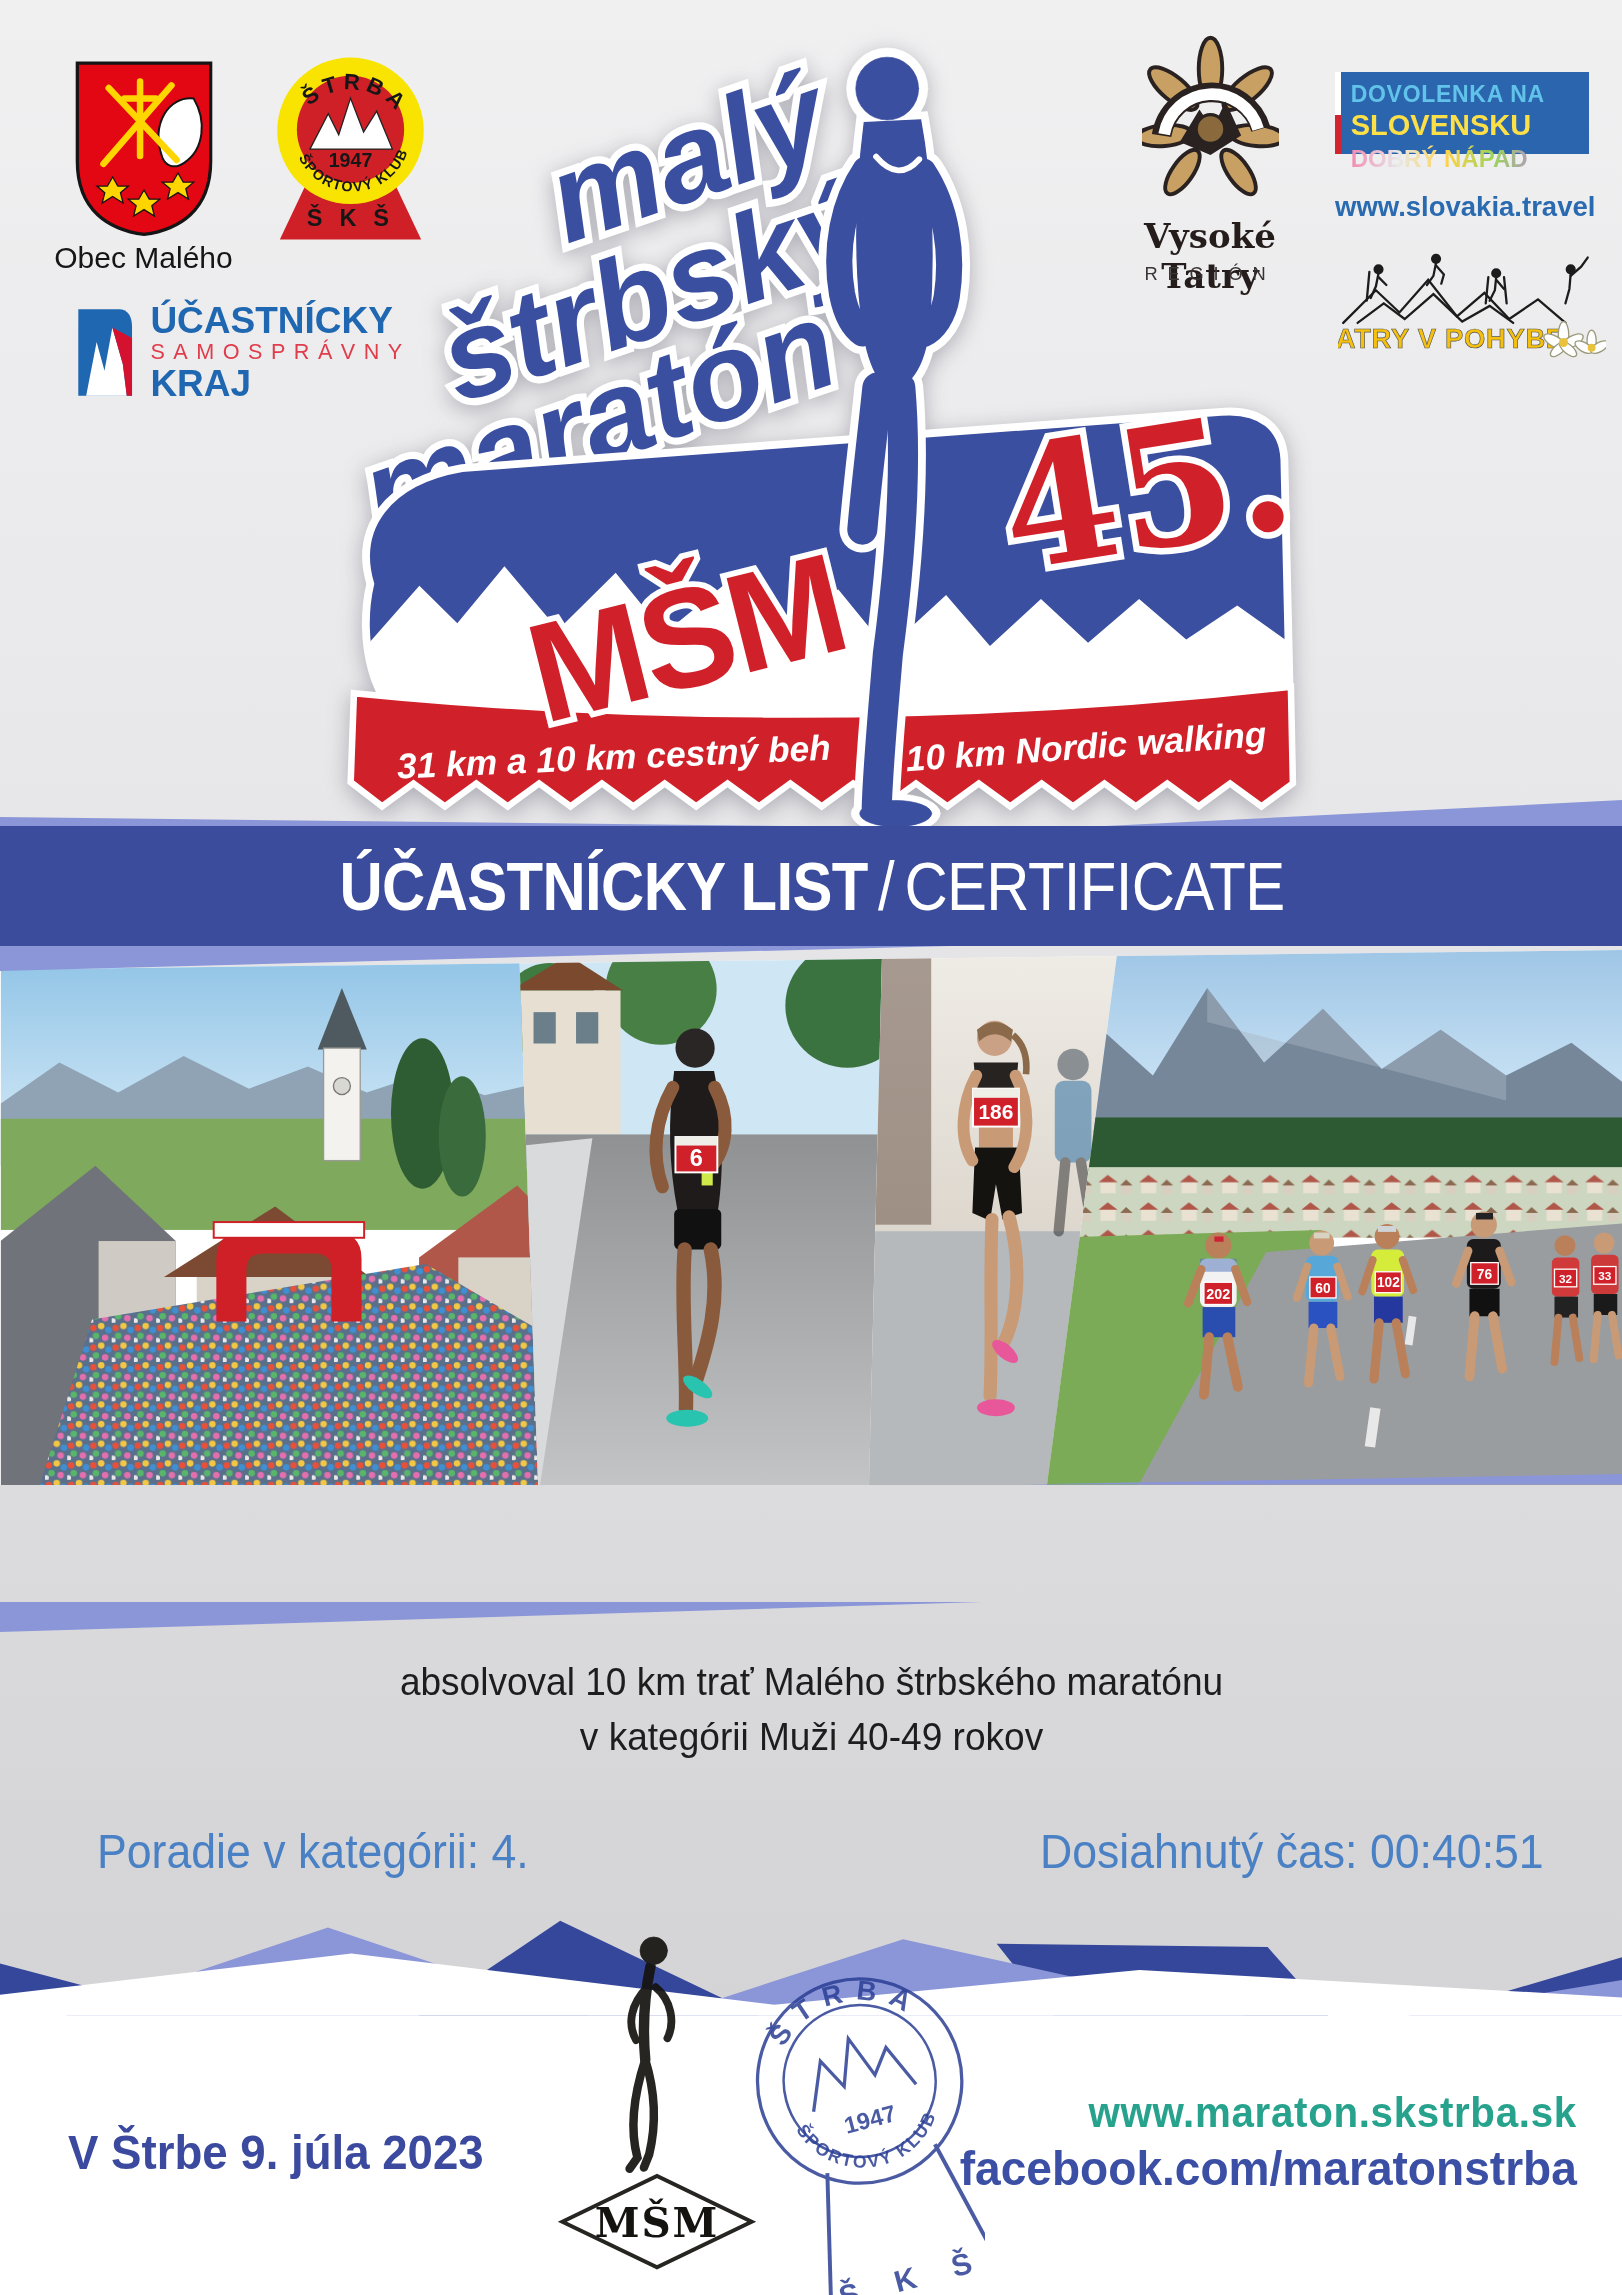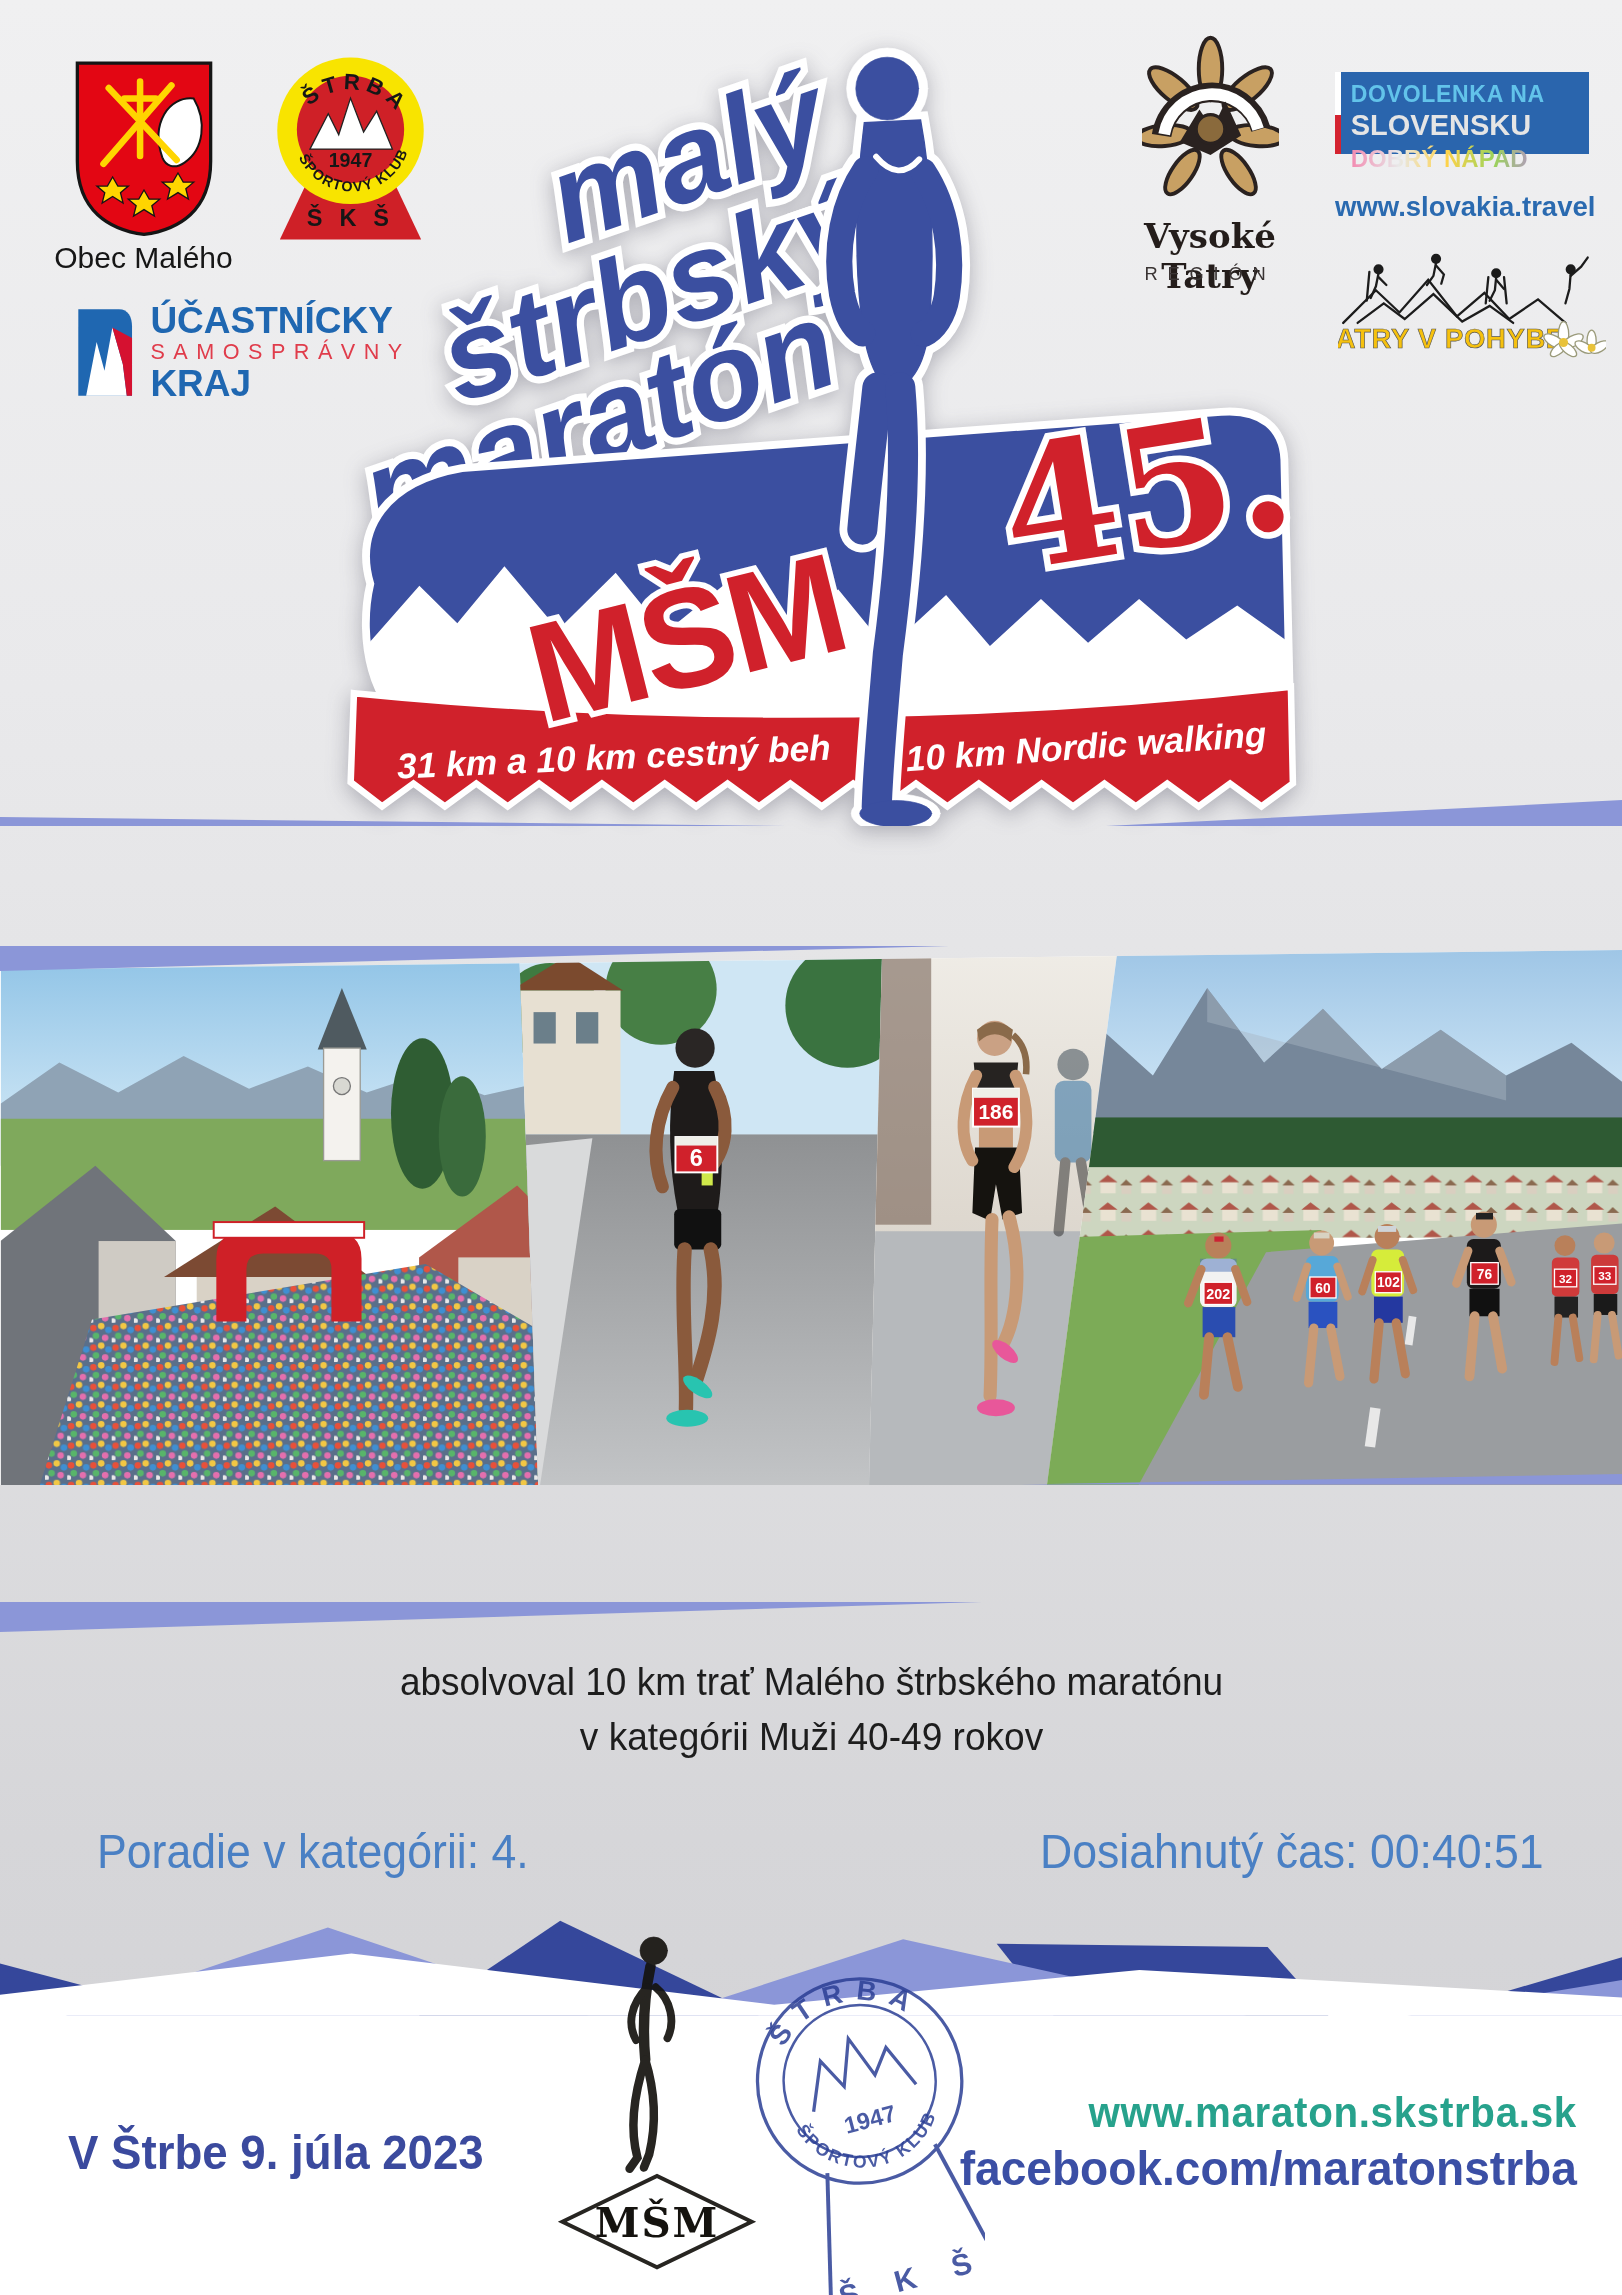--- a/index.html
+++ b/index.html
@@ -43,21 +43,21 @@
   .vt-name{position:absolute;left:1099px;top:216px;width:222px;text-align:center;
            font-size:34px;font-weight:bold;color:#241d1b;font-family:"DejaVu Serif",serif;z-index:6;}
   .vt-region{position:absolute;left:1099px;top:263px;width:222px;text-align:center;
              font-size:18.3px;letter-spacing:9.8px;color:#3a3434;z-index:6;}
   .dovolenka{position:absolute;left:1335px;top:72px;width:254px;height:82px;background:#2a65ad;
              z-index:6;padding:0;}
   .dovolenka .stripe{position:absolute;left:0;top:0;width:5.9px;height:100%;
              background:linear-gradient(180deg,#ffffff 0 52%,#d42330 52% 100%);}
   .dovolenka .inner{padding:9.2px 0 0 15.7px;}
   .dov1{font-size:23px;font-weight:bold;color:#62c3ea;letter-spacing:0.7px;}
-  .dov2{font-size:29px;font-weight:bold;color:#e5e5e5;margin-top:1.3px;}
+  .dov2{font-size:29px;font-weight:bold;color:#fde047;margin-top:1.3px;}
   .dov3{font-size:24px;font-weight:bold;margin-top:2.6px;
         background:linear-gradient(90deg,#f28bb1,#e8e8e8,#ffd24a,#9bd35a,#b78bd9,#7ecbe8);
         -webkit-background-clip:text;background-clip:text;color:transparent;}
   .dov-url{position:absolute;left:1335px;top:191px;width:254px;text-align:center;
            font-size:27.5px;font-weight:600;color:#2a6ab0;z-index:6;}
   svg text{font-family:"Liberation Sans",sans-serif;}
   svg .serif{font-family:"DejaVu Serif",serif;}
 </style>
 </head>
 <body>
@@ -217,20 +217,23 @@
         <path d="M868,192 Q902,232 934,196" stroke="#ffffff" stroke-width="9"></path>
       </g>
     </g>
 
     <text x="595" y="1000" font-size="215" font-weight="bold" fill="#d0212b" stroke="#ffffff" stroke-width="18" paint-order="stroke" text-anchor="middle" letter-spacing="-6" transform="rotate(-14 595 1000)">MŠM</text>
     <text class="serif" x="1295" y="790" font-size="255" font-weight="bold" fill="#d0212b" stroke="#ffffff" stroke-width="20" paint-order="stroke" text-anchor="middle" transform="rotate(-9 1295 790)">45.</text>
   </svg>
 
   <div class="wedge" style="top:817px;left:0;width:811px;height:9.2px;clip-path:polygon(0 0,100% 100%,0 100%)"></div>
   <div class="wedge" style="top:800px;left:1106px;width:517px;height:26px;clip-path:polygon(0 100%,100% 0,100% 100%)"></div>
+  <div class="banner banner-title">
+    <div class="t"><span class="b">ÚČASTNÍCKY LIST</span><span class="sep">/</span><span class="light">CERTIFICATE</span></div>
+  </div>
   <div class="wedge" style="top:946px;left:0;width:949px;height:25px;clip-path:polygon(0 0,100% 0,0 100%)"></div>
 
   <div class="photostrip">
     <svg width="1623" height="535" viewBox="0 0 2480 818">
       <defs>
         <linearGradient id="sky1" x1="0" y1="0" x2="0" y2="1">
             <stop offset="0" stop-color="#8fc3e6"></stop>
             <stop offset="1" stop-color="#d8ecf8"></stop>
           </linearGradient>
         <linearGradient id="road2" x1="0" y1="0" x2="0" y2="1">

